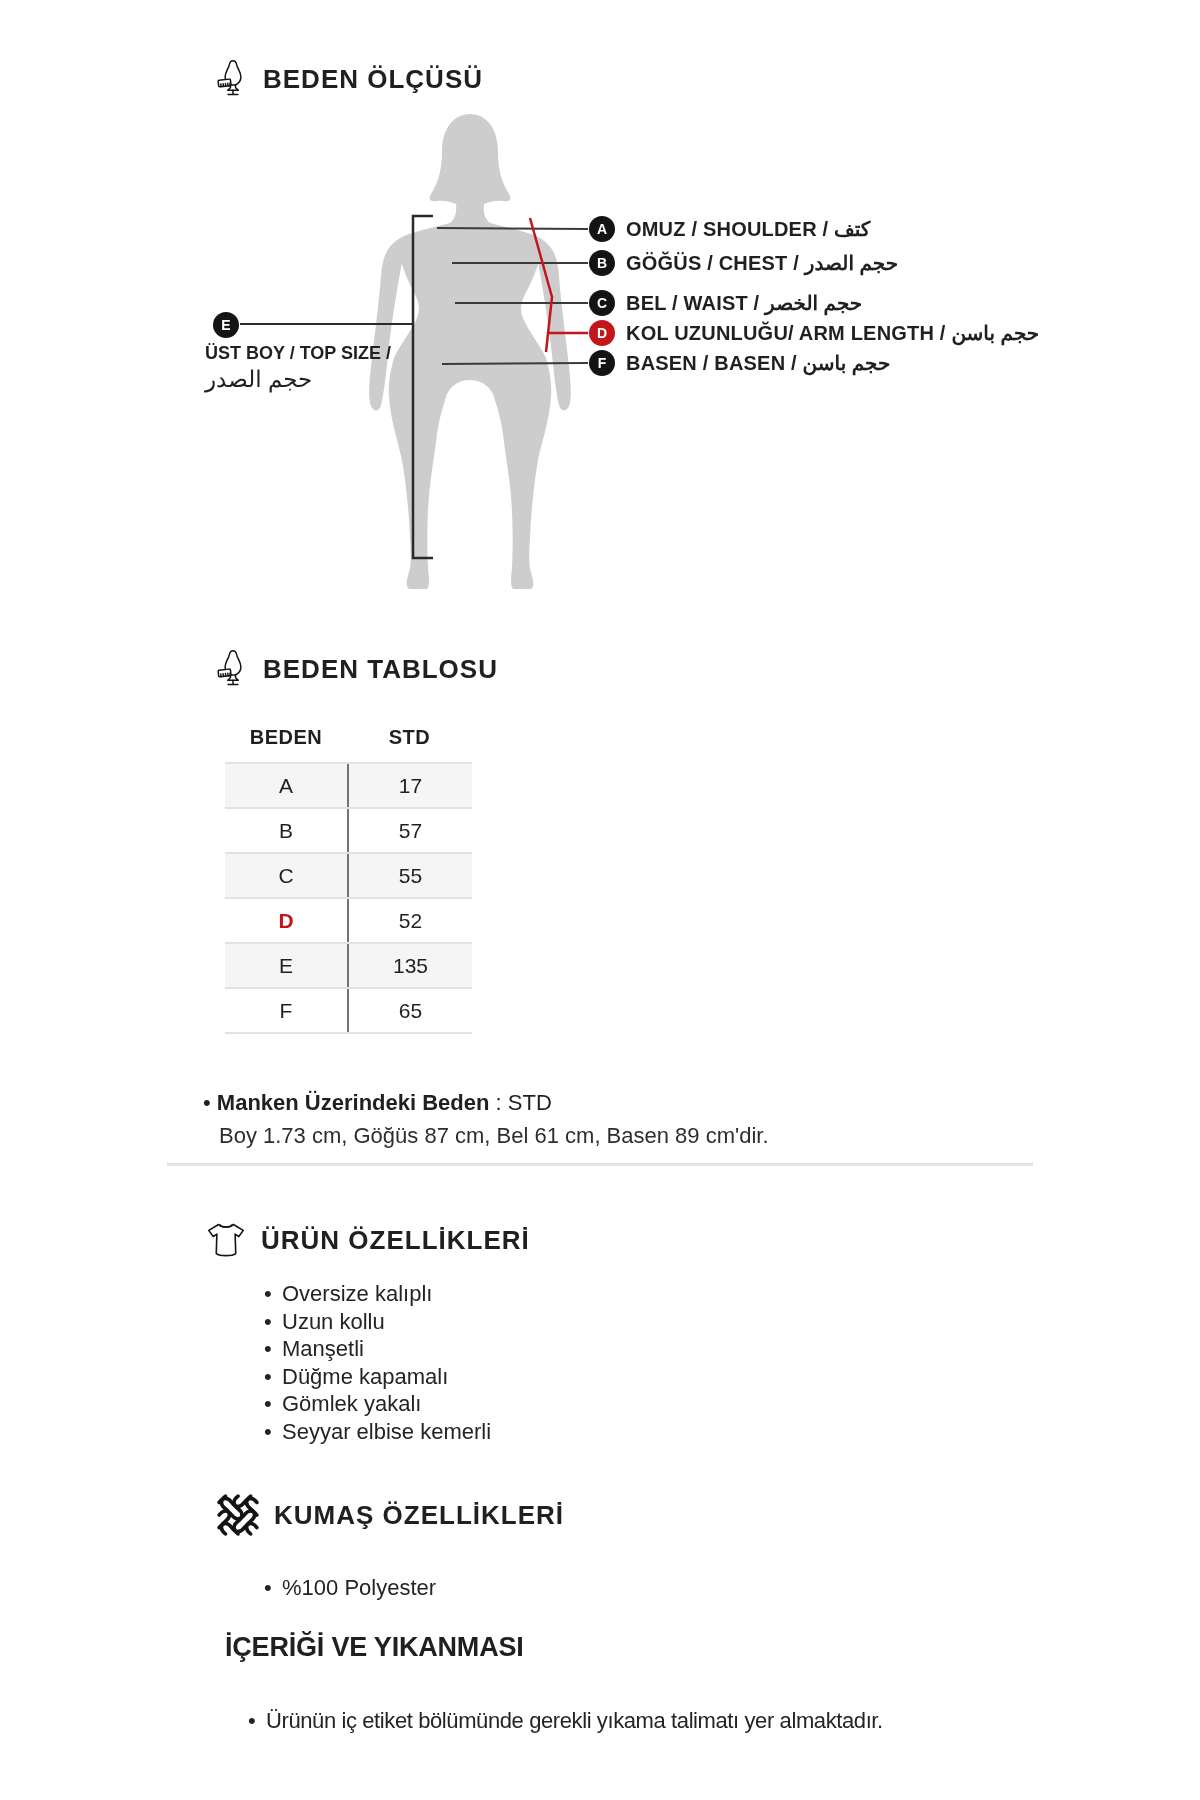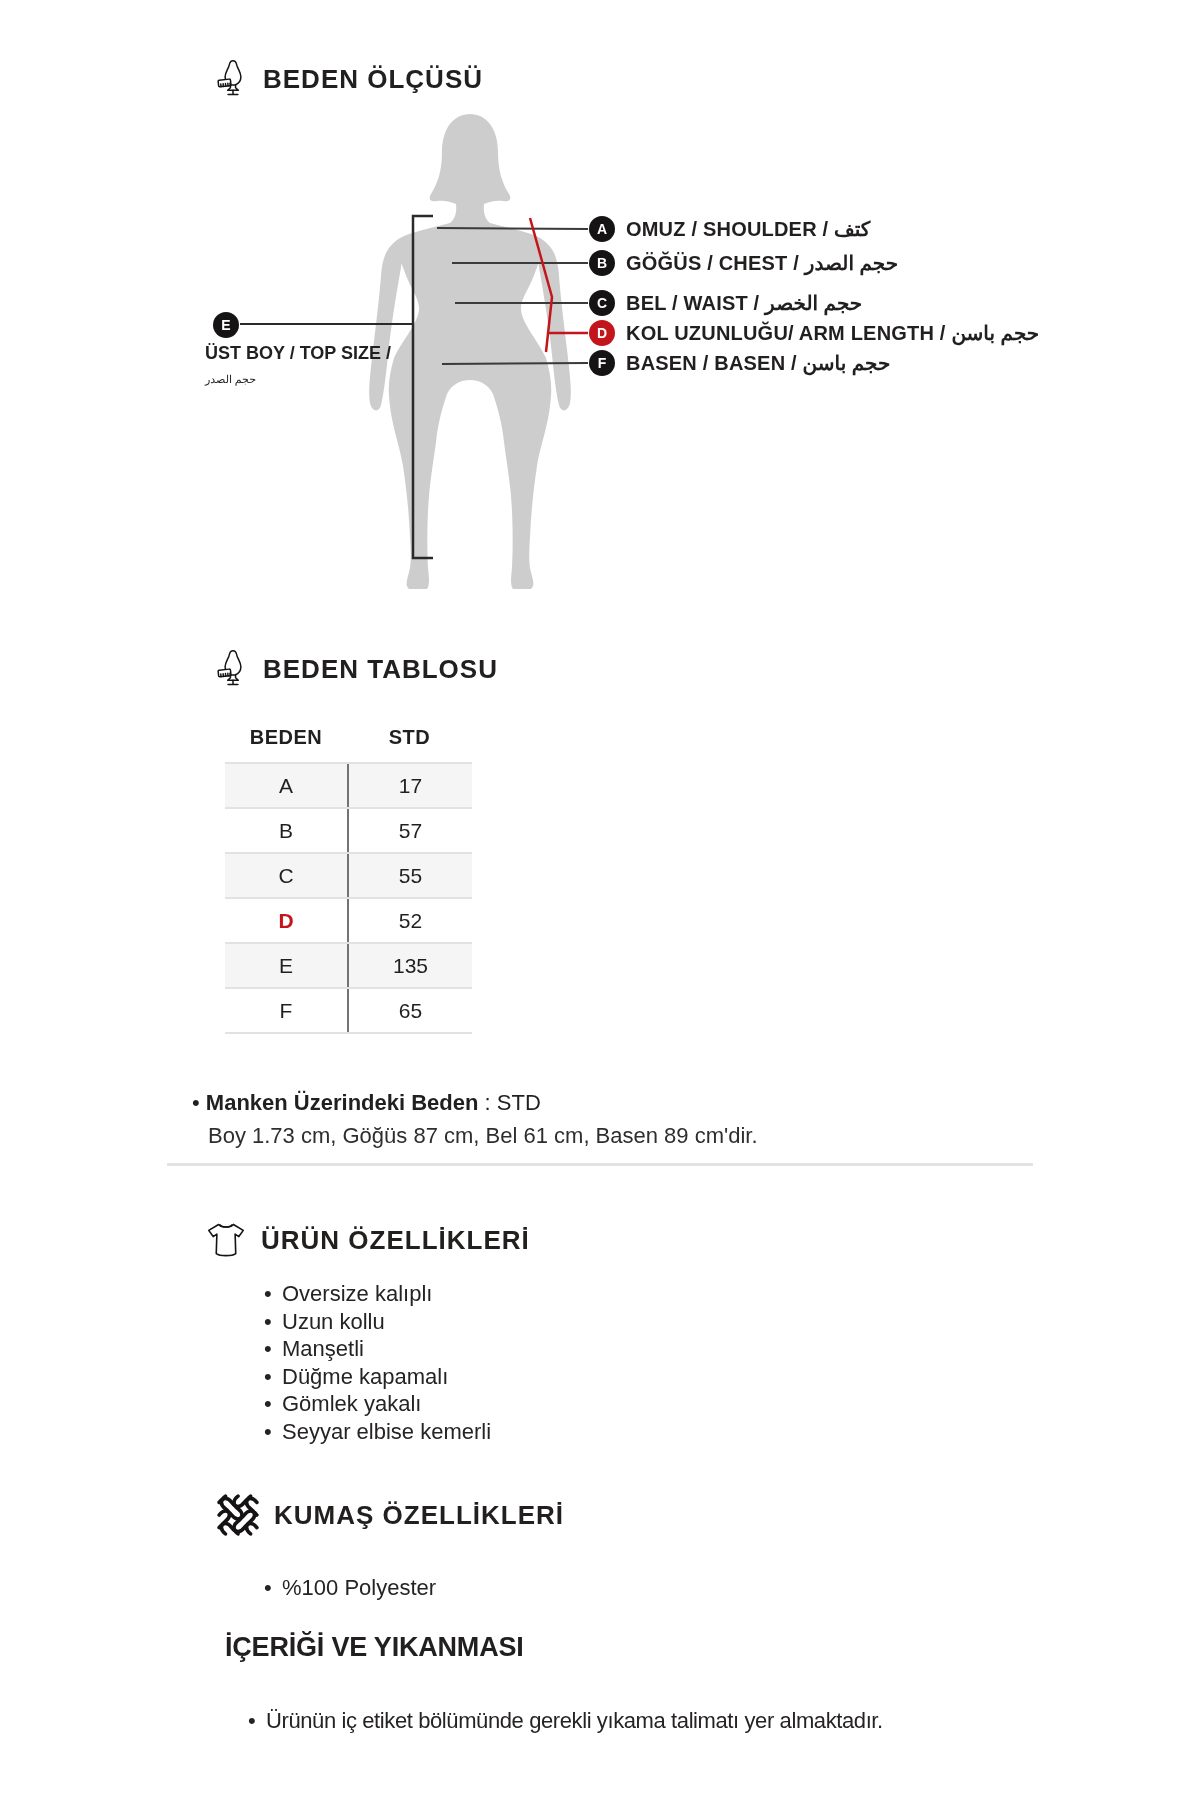--- a/index.html
+++ b/index.html
@@ -14,34 +14,34 @@
   .sec-head svg{display:block;}
   
   .diagram{position:absolute;top:100px;left:0;width:1200px;height:500px;}
   .diagram svg.scene{position:absolute;top:0;left:0;}
   .lbl-row{position:absolute;display:flex;align-items:center;gap:11px;white-space:nowrap;}
   .lbl-circ{width:26px;height:26px;border-radius:50%;background:#151313;color:#fff;
     display:flex;align-items:center;justify-content:center;font-size:14px;font-weight:700;flex:0 0 26px;}
   .lbl-circ.red{background:#c3161c;}
   .lbl-txt{font-size:20px;font-weight:600;letter-spacing:.2px;}
   .e-block{position:absolute;left:205px;top:240px;font-size:18px;font-weight:600;line-height:26px;}
-  .e-block .ar{font-weight:400;font-size:11px;font-family:Liberation Serif, serif;}
+  .e-block .ar{font-weight:400;font-size:23px;}
   
   .size-table{position:absolute;left:225px;top:712px;width:247px;}
   .st-head{display:grid;grid-template-columns:122px 125px;height:50px;}
   .st-head div{display:flex;align-items:center;justify-content:center;font-size:20px;font-weight:700;letter-spacing:.5px;}
   .st-row{display:grid;grid-template-columns:122px 125px;height:43px;border-top:2px solid #e2e2e2;}
   .st-row:first-of-type{border-top:none;}
   .st-row:last-of-type{border-bottom:2px solid #e2e2e2;}
   .st-row.alt{background:#f5f5f5;}
   .st-row div{display:flex;align-items:center;justify-content:center;font-size:21px;color:#221f1f;}
   .st-row div.val{border-left:2px solid #737373;}
   .st-row .red-key{color:#c3161c;font-weight:700;}
   
-  .model-note{position:absolute;left:192px;top:1086px;font-size:22px;line-height:33px;}
+  .model-note{position:absolute;left:203px;top:1086px;font-size:22px;line-height:33px;}
   .model-note .b{font-weight:700;}
   .model-note .l2{color:#2e2e2e;}
   .divider{position:absolute;left:167px;top:1163px;width:866px;height:3px;background:#e3e3e3;}
   ul.blist{list-style:none;margin:16px;padding:0;}
   ul.blist li{position:relative;padding-left:18px;font-size:22px;color:#262324;}
   ul.blist li::before{content:"•";position:absolute;left:0;top:0;color:#262324;}
   .feat-list{position:absolute;left:248px;top:1264px;}
   .feat-list li{line-height:27.5px;}
   .fab-list{position:absolute;left:248px;top:1558px;}
   .fab-list li{line-height:28px;}

